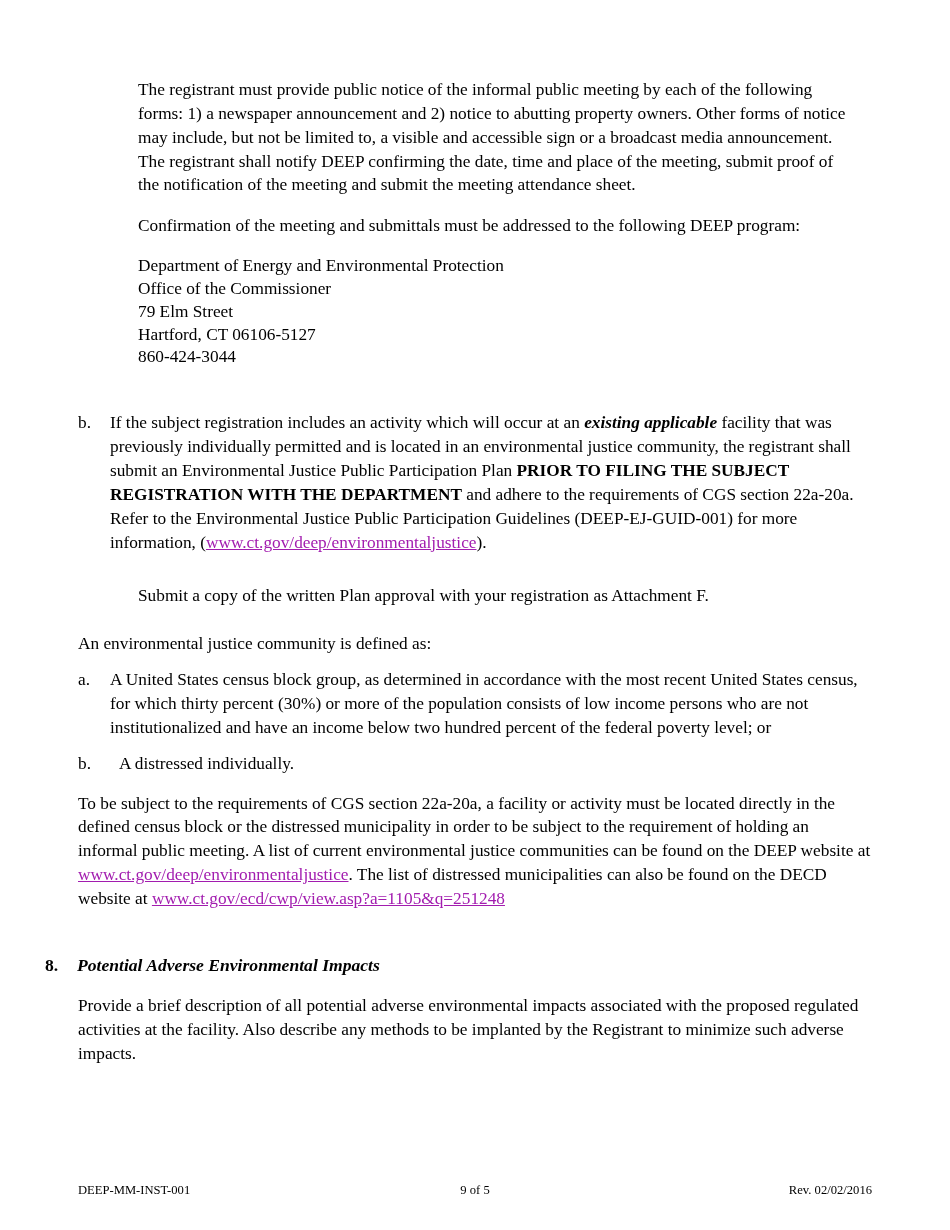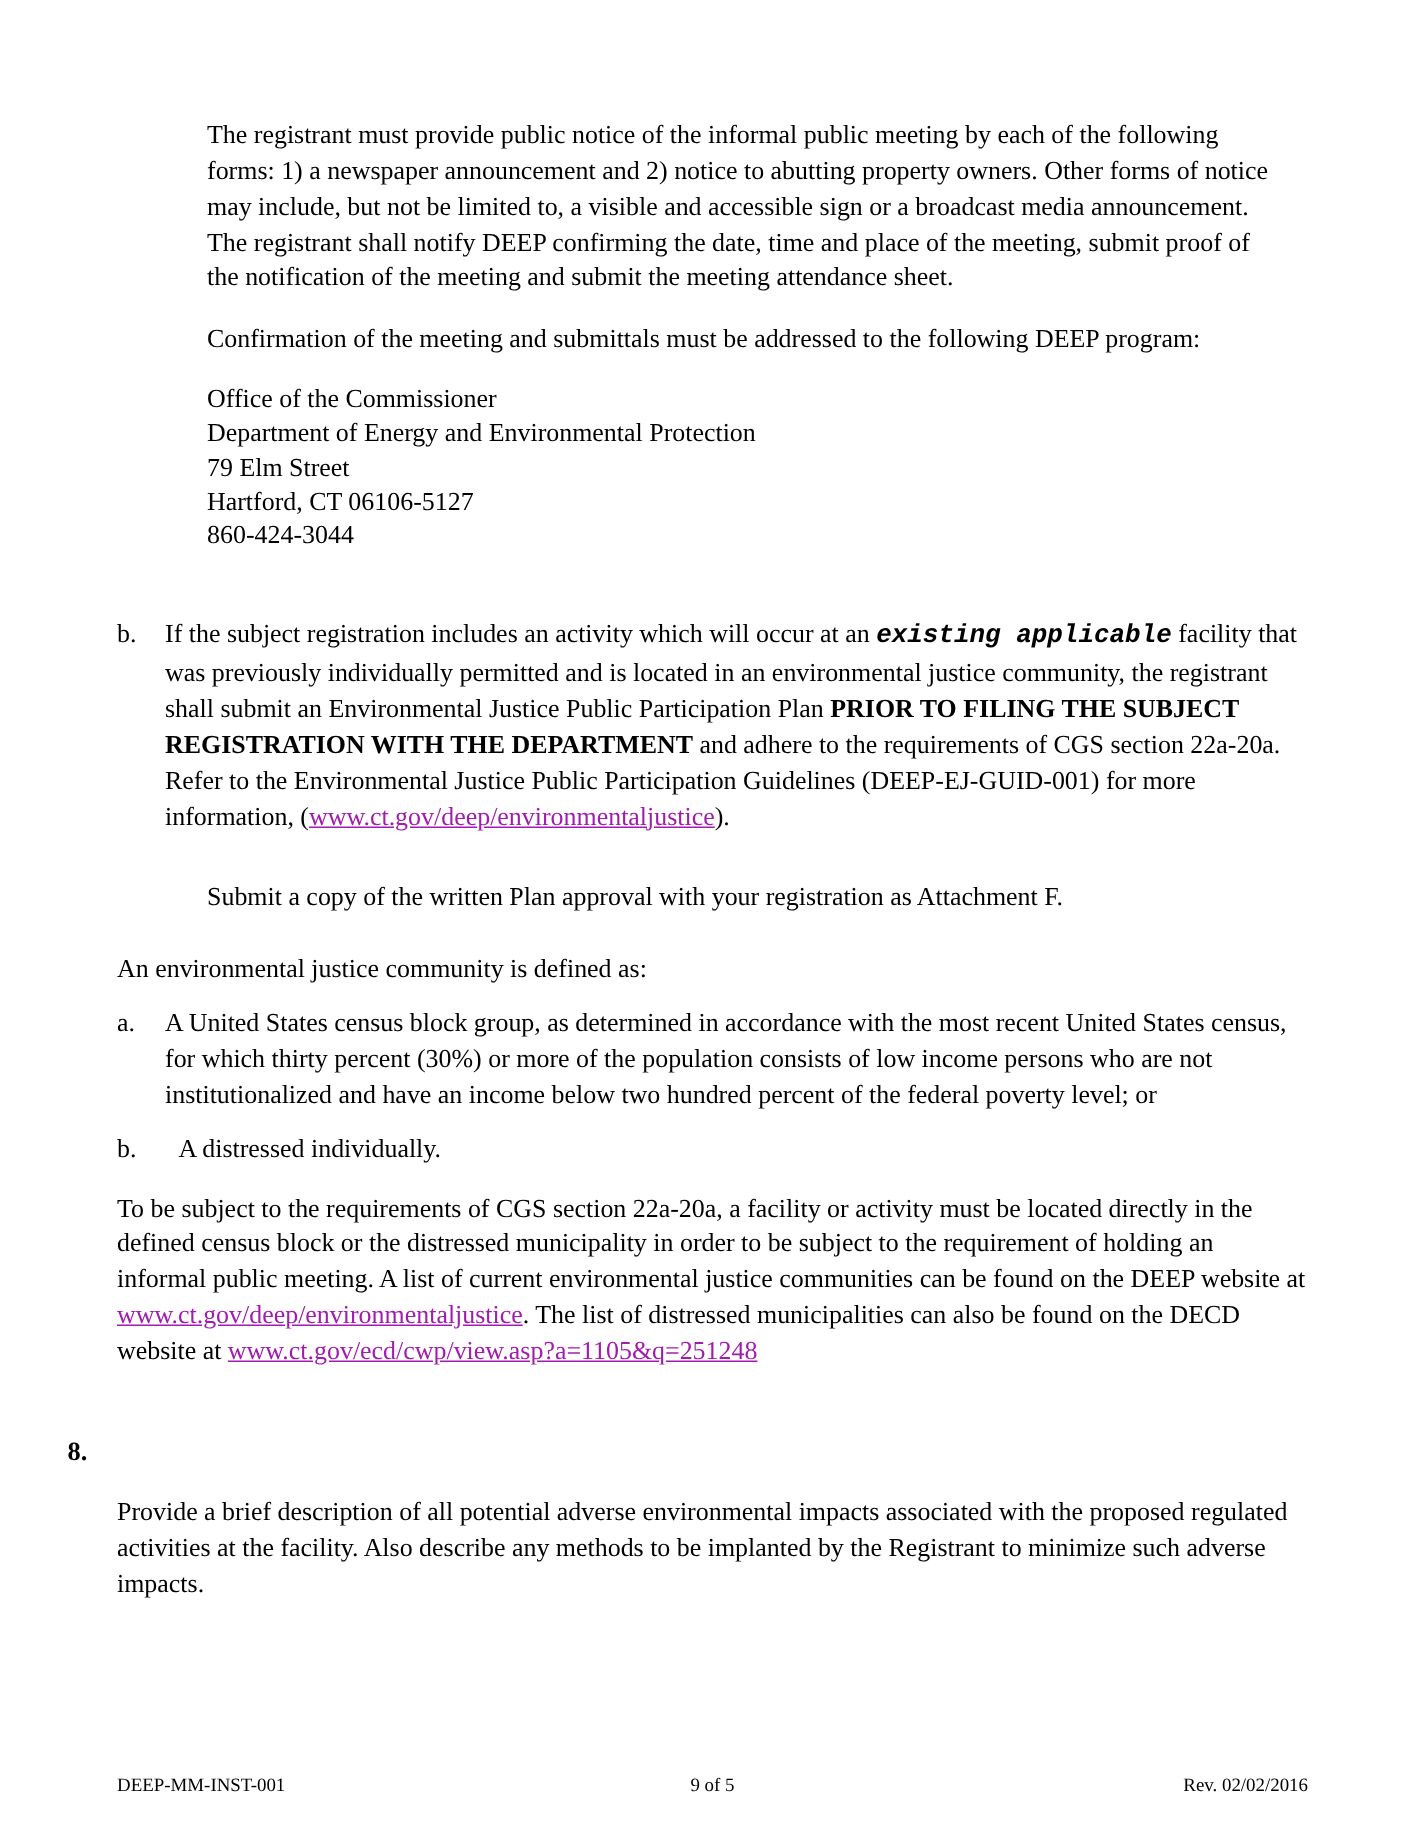--- a/index.html
+++ b/index.html
@@ -54,21 +54,20 @@
     line-height: 1.38;
   }
   .list-body {
     flex: 1 1 auto;
     font-size: 17.3px;
     line-height: 1.38;
   }
   .bolditalic {
     font-weight: bold;
     font-style: italic;
-    font-family: Liberation Mono, monospace;
   }
   .bold {
     font-weight: bold;
   }
   a.link, .link {
     color: #a21caf;
     text-decoration: underline;
   }
   .sect-head {
     display: flex;
@@ -120,22 +119,22 @@
 
     <div class="para-gap"></div>
 
     <div class="indent-block">
       <p>Confirmation of the meeting and submittals must be addressed to the following DEEP program:</p>
     </div>
 
     <div class="para-gap"></div>
 
     <div class="indent-block">
+      <div class="addr-line">Department of Energy and Environmental Protection</div>
       <div class="addr-line">Office of the Commissioner</div>
-      <div class="addr-line">Department of Energy and Environmental Protection</div>
       <div class="addr-line">79 Elm Street</div>
       <div class="addr-line">Hartford, CT 06106-5127</div>
       <div class="addr-line">860-424-3044</div>
     </div>
 
     <div style="height:42px"></div>
 
     <div class="list-row">
       <div class="list-marker">b.</div>
       <div class="list-body"><span>If the subject registration includes an activity which will occur at an </span><span class="bolditalic">existing applicable</span><span> facility that was previously individually permitted and is located in an environmental justice community, the registrant shall submit an Environmental Justice Public Participation Plan </span><span class="bold">PRIOR TO FILING THE SUBJECT REGISTRATION WITH THE DEPARTMENT</span><span> and adhere to the requirements of CGS section 22a-20a. Refer to the Environmental Justice Public Participation Guidelines (DEEP-EJ-GUID-001) for more information, (</span><a class="link" href="#">www.ct.gov/deep/environmentaljustice</a><span>).</span></div>
@@ -166,20 +165,21 @@
     </div>
 
     <div style="height:16px"></div>
 
     <p><span>To be subject to the requirements of CGS section 22a-20a, a facility or activity must be located directly in the defined census block or the distressed municipality in order to be subject to the requirement of holding an informal public meeting. A list of current environmental justice communities can be found on the DEEP website at </span><a class="link" href="#">www.ct.gov/deep/environmentaljustice</a><span>.  The list of distressed municipalities can also be found on the DECD website at </span><a class="link" href="#">www.ct.gov/ecd/cwp/view.asp?a=1105&amp;q=251248</a></p>
 
     <div style="height:44px"></div>
 
     <div class="sect-head">
       <span class="sect-num">8.</span>
+      <span class="sect-title">Potential Adverse Environmental Impacts</span>
     </div>
 
     <div style="height:18px"></div>
 
     <p>Provide a brief description of all potential adverse environmental impacts associated with the proposed regulated activities at the facility. Also describe any methods to be implanted by the Registrant to minimize such adverse impacts.</p>
 
   </div>
 
   <div class="footer">
     <span class="footer-left">DEEP-MM-INST-001</span>

